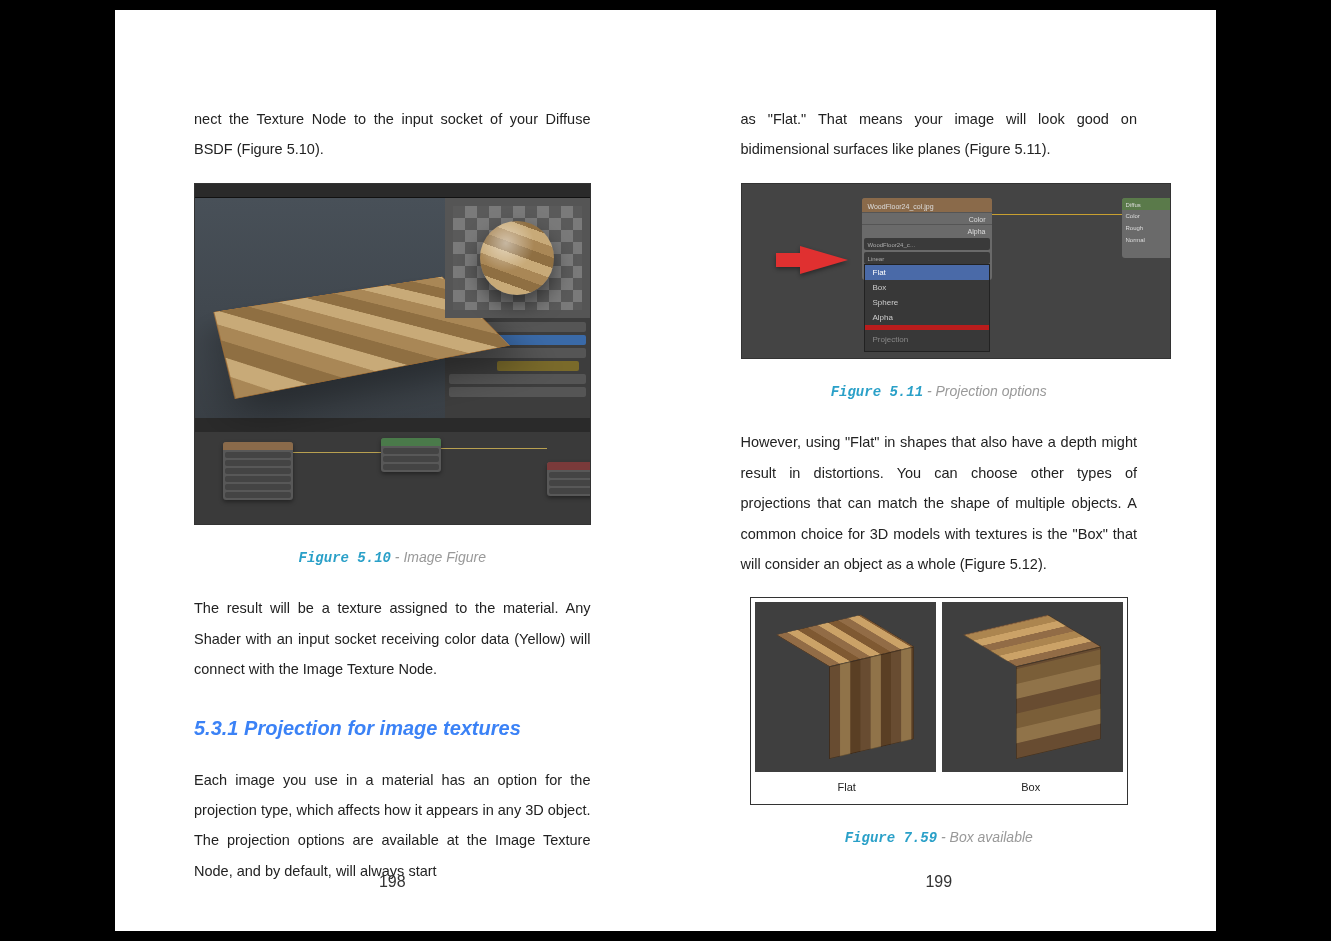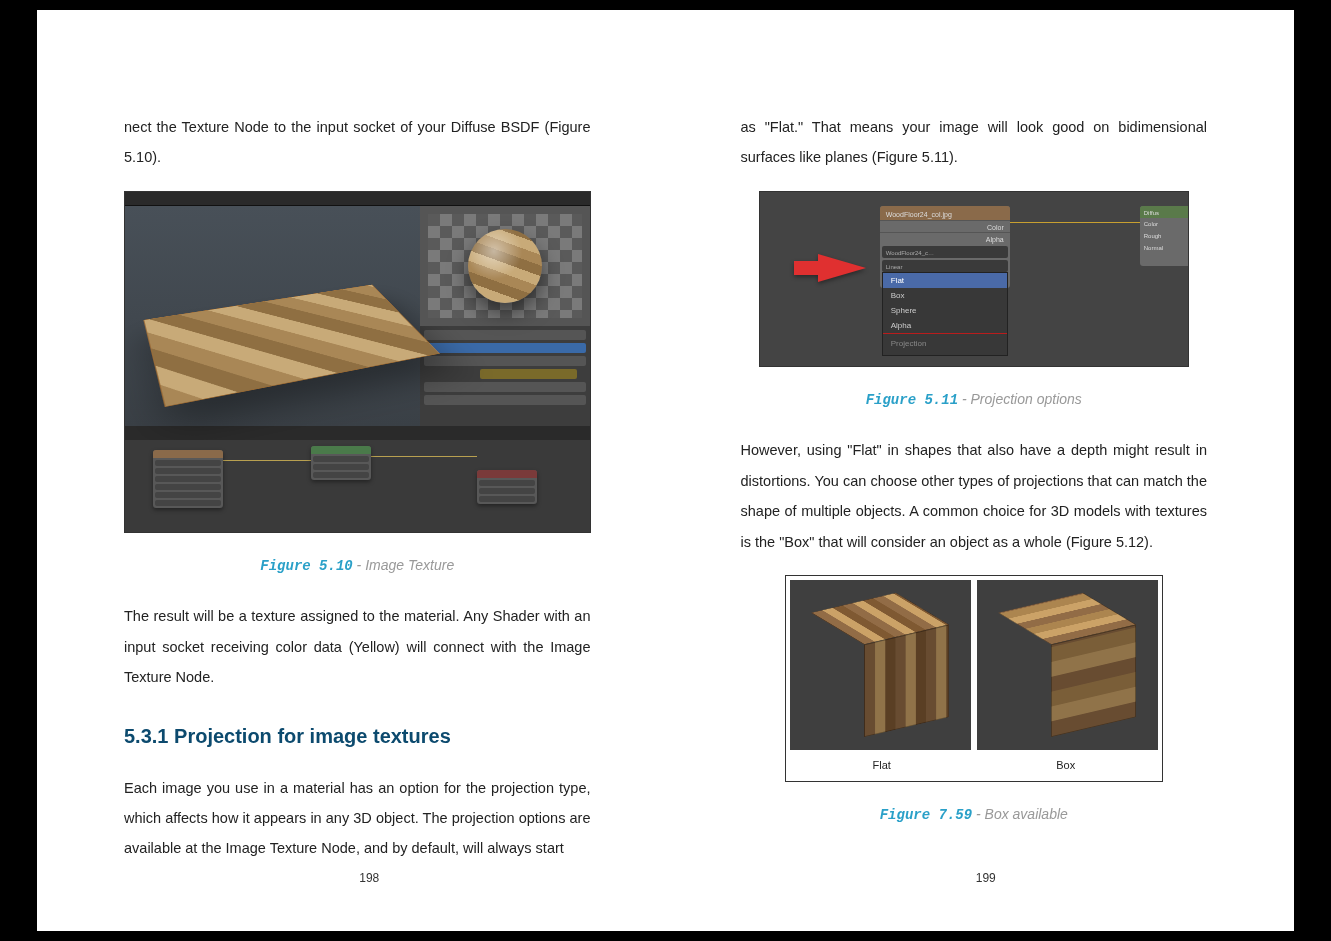--- a/index.html
+++ b/index.html
@@ -5,25 +5,25 @@
   * { margin: 0; padding: 0; box-sizing: border-box; }
   body {
     background: #000;
     display: flex;
     justify-content: center;
     align-items: center;
     min-height: 100vh;
     font-family: -apple-system, BlinkMacSystemFont, "Helvetica Neue", Arial, sans-serif;
   }
   .book-spread {
-    width: 1257px;
+    width: 1101px;
     height: 921px;
     background: #fff;
     display: flex;
-    padding: 12px;
+    padding: 4px;
   }
   .page {
     width: 50%;
     padding: 90px 75px 40px 75px;
     position: relative;
     color: #222;
     font-size: 14.5px;
     line-height: 2.1;
   }
   .page p {
@@ -52,30 +52,31 @@
     color: #999;
   }
   .caption .fig-num {
     color: #2aa0c8;
     font-weight: 600;
     font-family: Liberation Mono, monospace;
   }
   .section-heading {
     font-size: 20px;
     font-weight: 700;
+    font-style: italic;
     margin: 22px 0 16px 0;
-    color: #0c4a6e;
+    color: #3b82f6;
   }
   .page-num {
     position: absolute;
     bottom: 28px;
-    left: 12px;
+    left: 0;
     width: 100%;
     text-align: center;
-    font-size: 12px;
+    font-size: 16px;
     color: #333;
   }
 
   
   .fig510 {
     height: 342px;
     position: relative;
     background: #3b3b3b;
     overflow: hidden;
   }
@@ -191,21 +192,21 @@
     position: absolute;
     left: 122px; top: 80px;
     width: 126px;
     background: #383838;
     border: 1px solid #222;
     font-size: 8px;
     color: #ccc;
   }
   .fig511 .dropdown .opt { padding: 2px 8px; line-height:11px;}
   .fig511 .dropdown .opt.sel { background: #4a6aa8; color: #fff; }
-  .fig511 .dropdown .hdr { padding: 2px 8px; color:#888; border-top:1px solid #b91c1c;}
+  .fig511 .dropdown .hdr { padding: 2px 8px; color:#888; border-top:5px solid #b91c1c;}
   .fig511 .arrow {
     position: absolute;
     left: 58px; top: 62px;
     width: 0; height: 0;
     border-left: 48px solid #e03030;
     border-top: 14px solid transparent;
     border-bottom: 14px solid transparent;
     filter: drop-shadow(0 2px 2px rgba(0,0,0,0.4));
   }
   .fig511 .arrow::before {
@@ -322,21 +323,21 @@
           <div class="node n3">
             <div class="nh"></div>
               <div class="nr"></div>
               <div class="nr"></div>
               <div class="nr"></div>
           </div>
         </div>
       </div>
     </div>
     <div class="caption">
-      <span class="fig-num">Figure 5.10</span><span> - </span><span>Image Texture</span>
+      <span class="fig-num">Figure 5.10</span><span> - </span><span>Image Figure</span>
     </div>
 
     <p>The result will be a texture assigned to the material. Any Shader with an input socket receiving color data (Yellow) will connect with the Image Texture Node.</p>
 
     <h2 class="section-heading">5.3.1 Projection for image textures</h2>
 
     <p>Each image you use in a material has an option for the projection type, which affects how it appears in any 3D object. The projection options are available at the Image Texture Node, and by default, will always start</p>
 
     <div class="page-num">198</div>
   </div>

